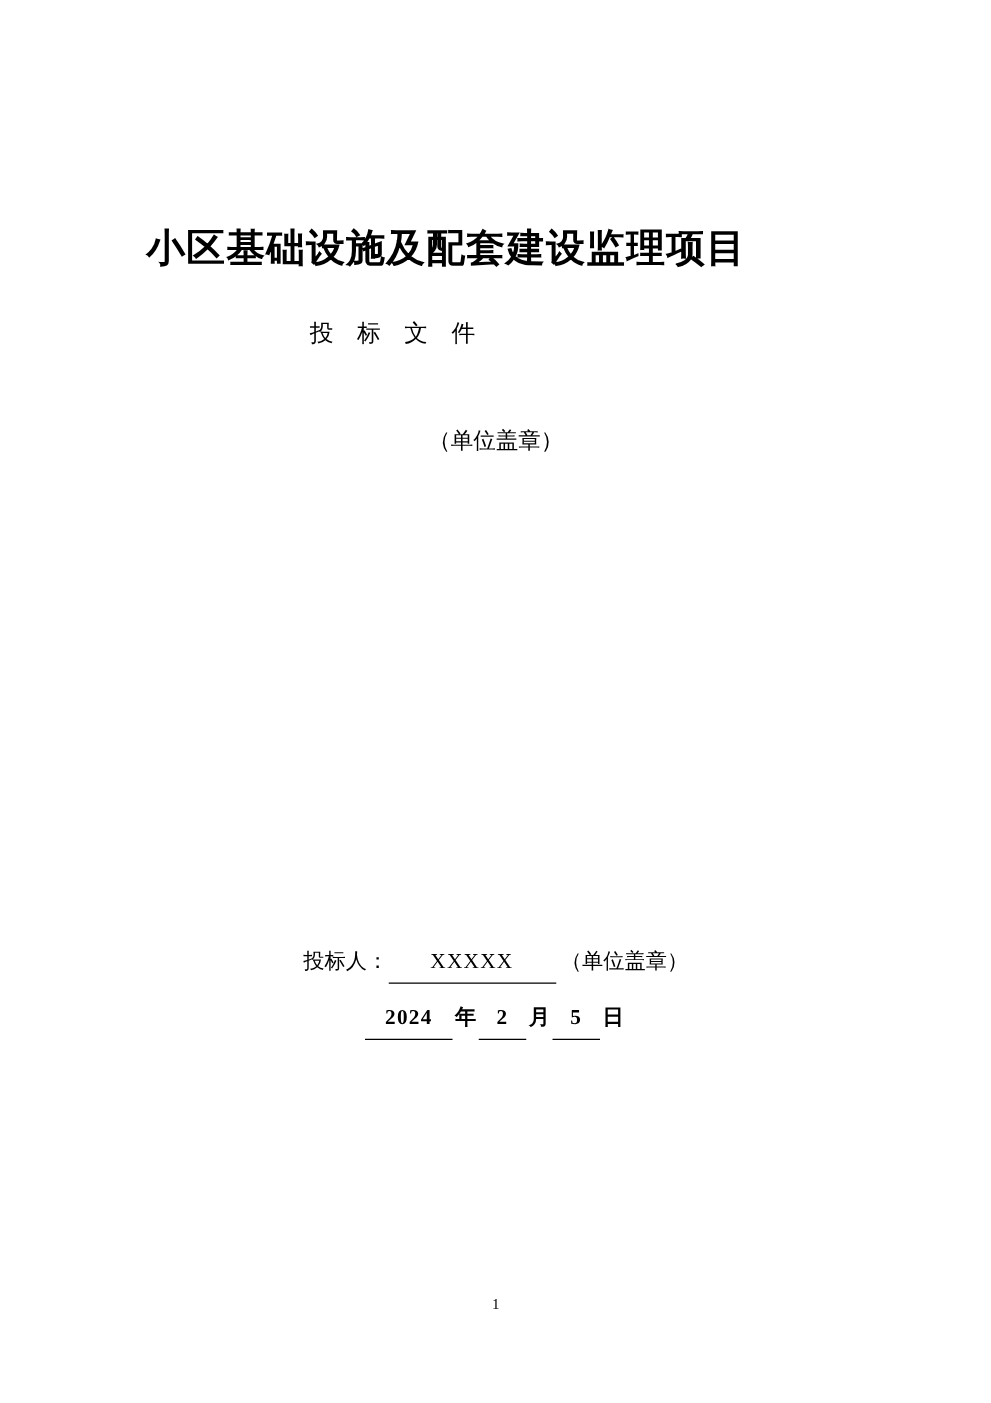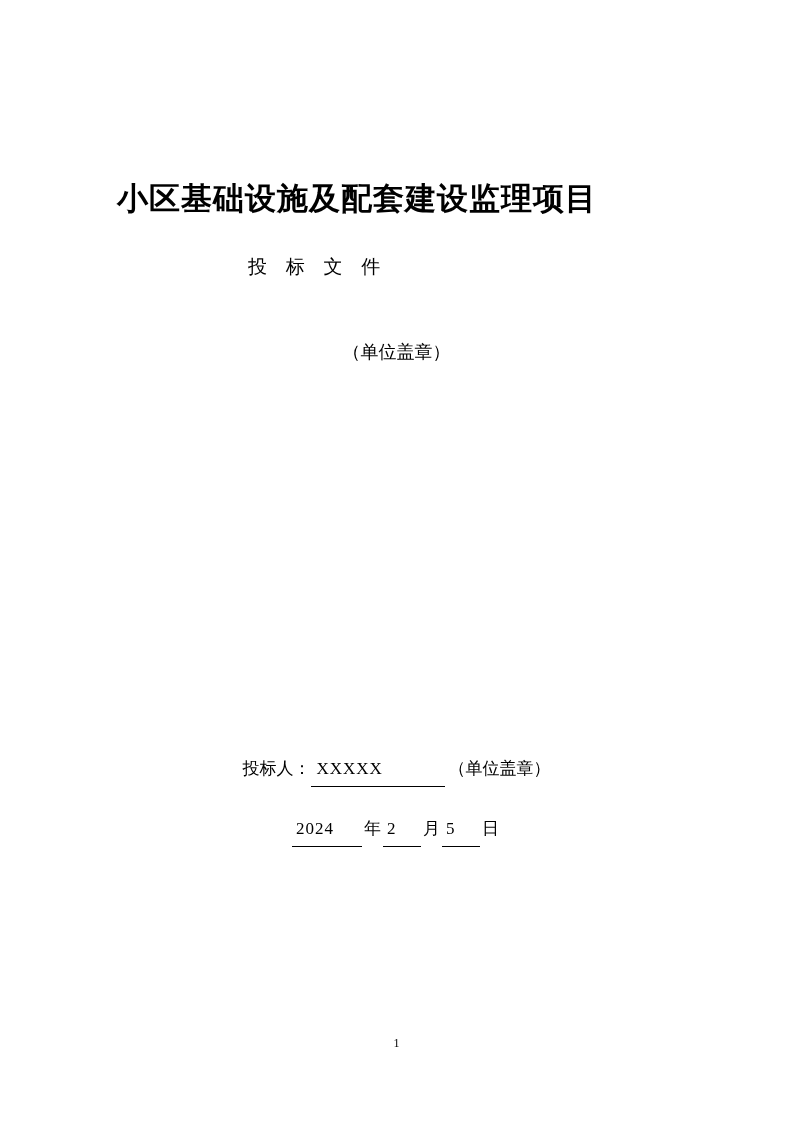--- a/index.html
+++ b/index.html
@@ -57,26 +57,27 @@
     text-align: center;
     font-size: 17px;
     font-family: "Liberation Serif", "DejaVu Serif", serif;
   }
   .sig-line {
     display: block;
     white-space: nowrap;
     line-height: 34px;
   }
   .sig-line.second {
-    margin-top: 25px;
+    margin-top: 10px;
+    font-weight: bold;
   }
   .blank {
     display: inline-block;
     border-bottom: 1px solid #000000;
-    text-align: left;
+    text-align: center;
     font-family: "Liberation Serif", "DejaVu Serif", serif;
     letter-spacing: 1px;
   }
   .blank.bidder {
     min-width: 122px;
     padding: 0 6px;
   }
   .blank.year {
     min-width: 62px;
     padding: 0 4px;

